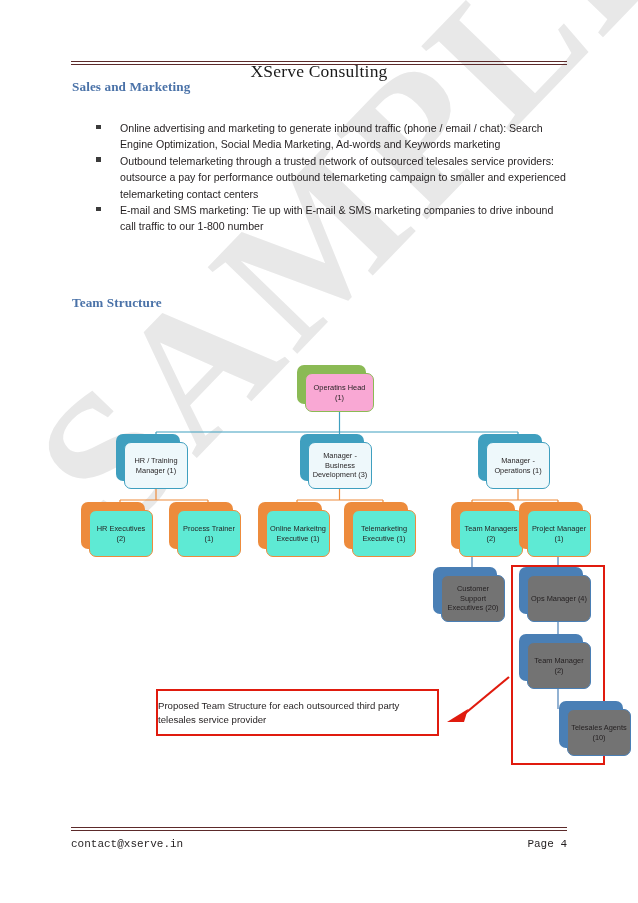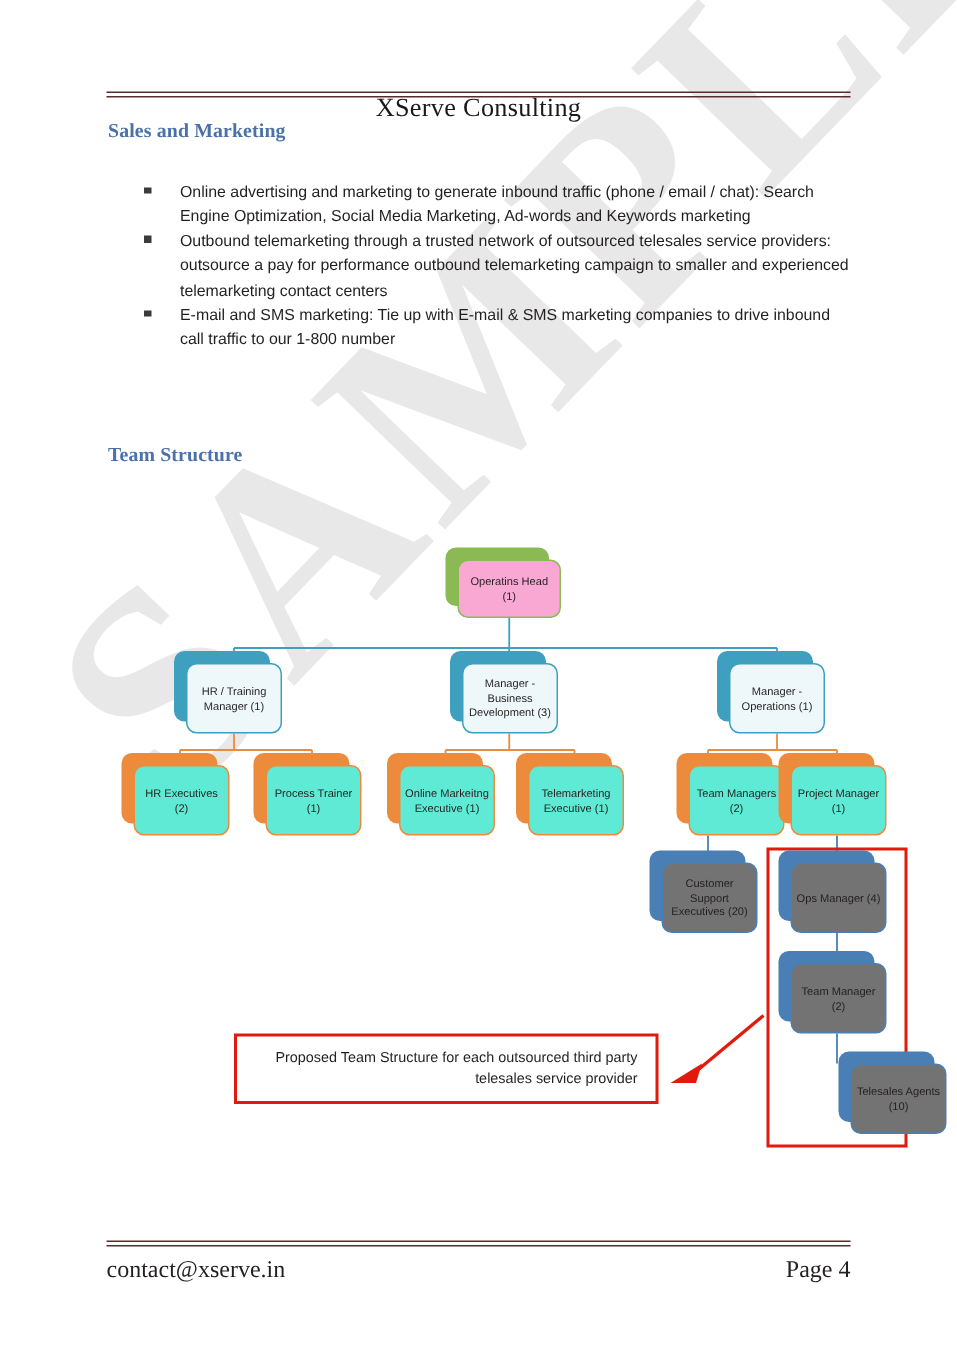--- a/index.html
+++ b/index.html
@@ -146,34 +146,34 @@
     z-index: 18;
   }
 
   
   #callout {
     position: absolute;
     border: 2.6px solid #e01b0e;
     background: #ffffff;
     z-index: 22;
     display: flex; align-items: center; justify-content: center;
-    text-align: right;
+    text-align: left;
     font-size: 9.6px;
     line-height: 14px;
     color: #231f20;
-    padding: 4px 12px;
+    padding: 4px 0;
   }
 
   
   #doc-footer {
     position: absolute;
     left: 71px; top: 838px; width: 496px;
     display: flex; justify-content: space-between;
-    font-family: Liberation Serif, serif;
-    font-size: 16px;
+    font-family: Liberation Mono, monospace;
+    font-size: 11px;
     color: #231f20;
   }
 </style>
 </head>
 <body>
 
 <div id="watermark">
   <div class="wm-text">SAMPLE</div>
 </div>
 

